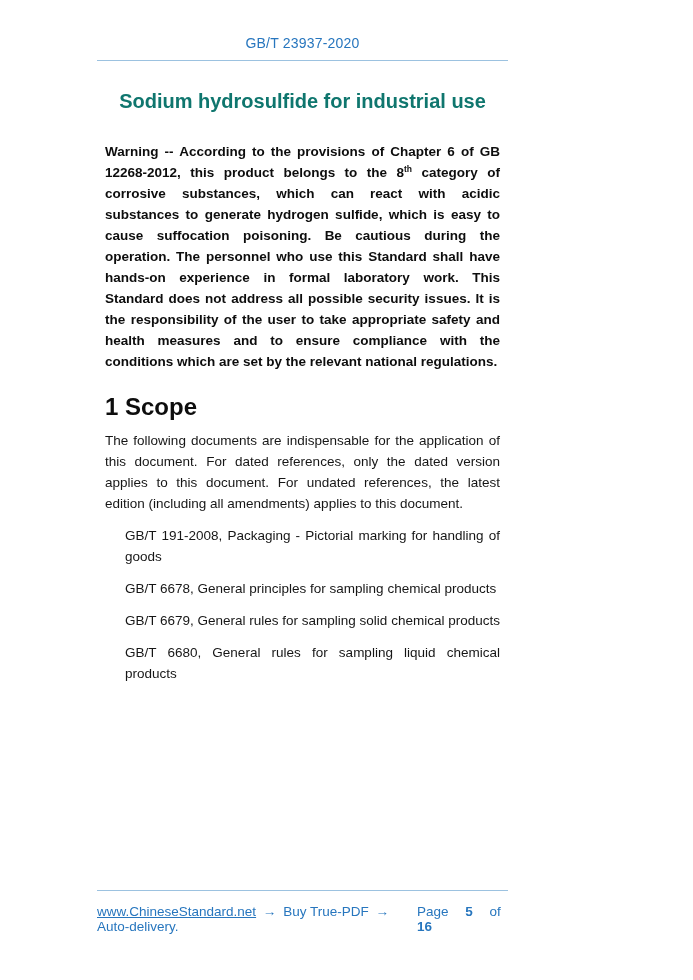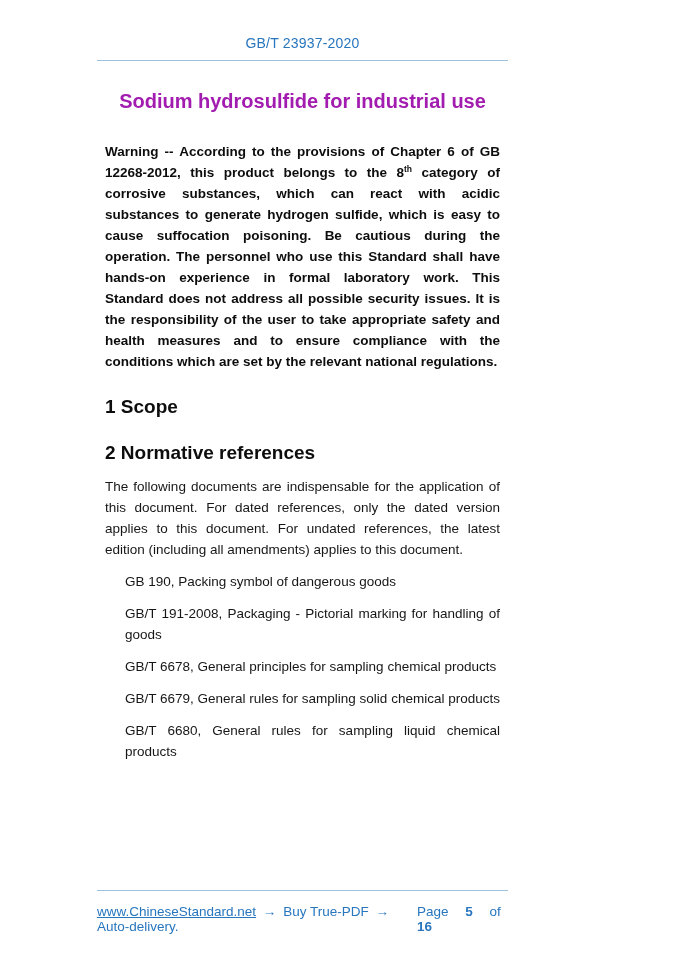--- a/index.html
+++ b/index.html
@@ -37,39 +37,39 @@
   
   .content{
     position:absolute;
     top:66px; left:105px; right:103px;
   }
   .doc-title{
     margin:24px 0 0 0;
     text-align:center;
     font-size:20px;
     font-weight:bold;
-    color:#a21caf;
+    color:#0f766e;
   }
   p{margin:0;}
   .warning{
     margin-top:28px;
     font-size:13.5px;
     font-weight:bold;
     line-height:21px;
     text-align:justify;
     color:#0d0d0d;
   }
   .warning sup{
     font-size:8.5px;
     vertical-align:super;
     line-height:0;
   }
   .section-heading{
     margin:24px 0 0 0;
-    font-size:19px;
+    font-size:24px;
     font-weight:bold;
     color:#0d0d0d;
     line-height:22px;
   }
   .body-par{
     margin-top:12px;
     font-size:13.5px;
     line-height:21px;
     text-align:justify;
   }
@@ -117,24 +117,22 @@
     <div class="header-rule"></div>
   </div>
 
   <div class="content">
     <h1 class="doc-title">Sodium hydrosulfide for industrial use</h1>
 
     <p class="warning"><span>Warning -- According to the provisions of Chapter 6 of GB 12268-2012, this product belongs to the 8</span><sup>th</sup><span> category of corrosive substances, which can react with acidic substances to generate hydrogen sulfide, which is easy to cause suffocation poisoning. Be cautious during the operation. The personnel who use this Standard shall have hands-on experience in formal laboratory work. This Standard does not address all possible security issues. It is the responsibility of the user to take appropriate safety and health measures and to ensure compliance with the conditions which are set by the relevant national regulations.</span></p>
 
     <h2 class="section-heading">1 Scope</h2>
 
-    <h2 class="section-heading">2 Normative references</h2>
     <p class="body-par">The following documents are indispensable for the application of this document. For dated references, only the dated version applies to this document. For undated references, the latest edition (including all amendments) applies to this document.</p>
 
-    <p class="ref">GB 190, Packing symbol of dangerous goods</p>
     <p class="ref">GB/T 191-2008, Packaging - Pictorial marking for handling of goods</p>
     <p class="ref">GB/T 6678, General principles for sampling chemical products</p>
     <p class="ref">GB/T 6679, General rules for sampling solid chemical products</p>
     <p class="ref">GB/T 6680, General rules for sampling liquid chemical products</p>
   </div>
 
   <div class="footer">
     <div class="footer-rule"></div>
     <div class="footer-row">
       <div class="footer-left">

